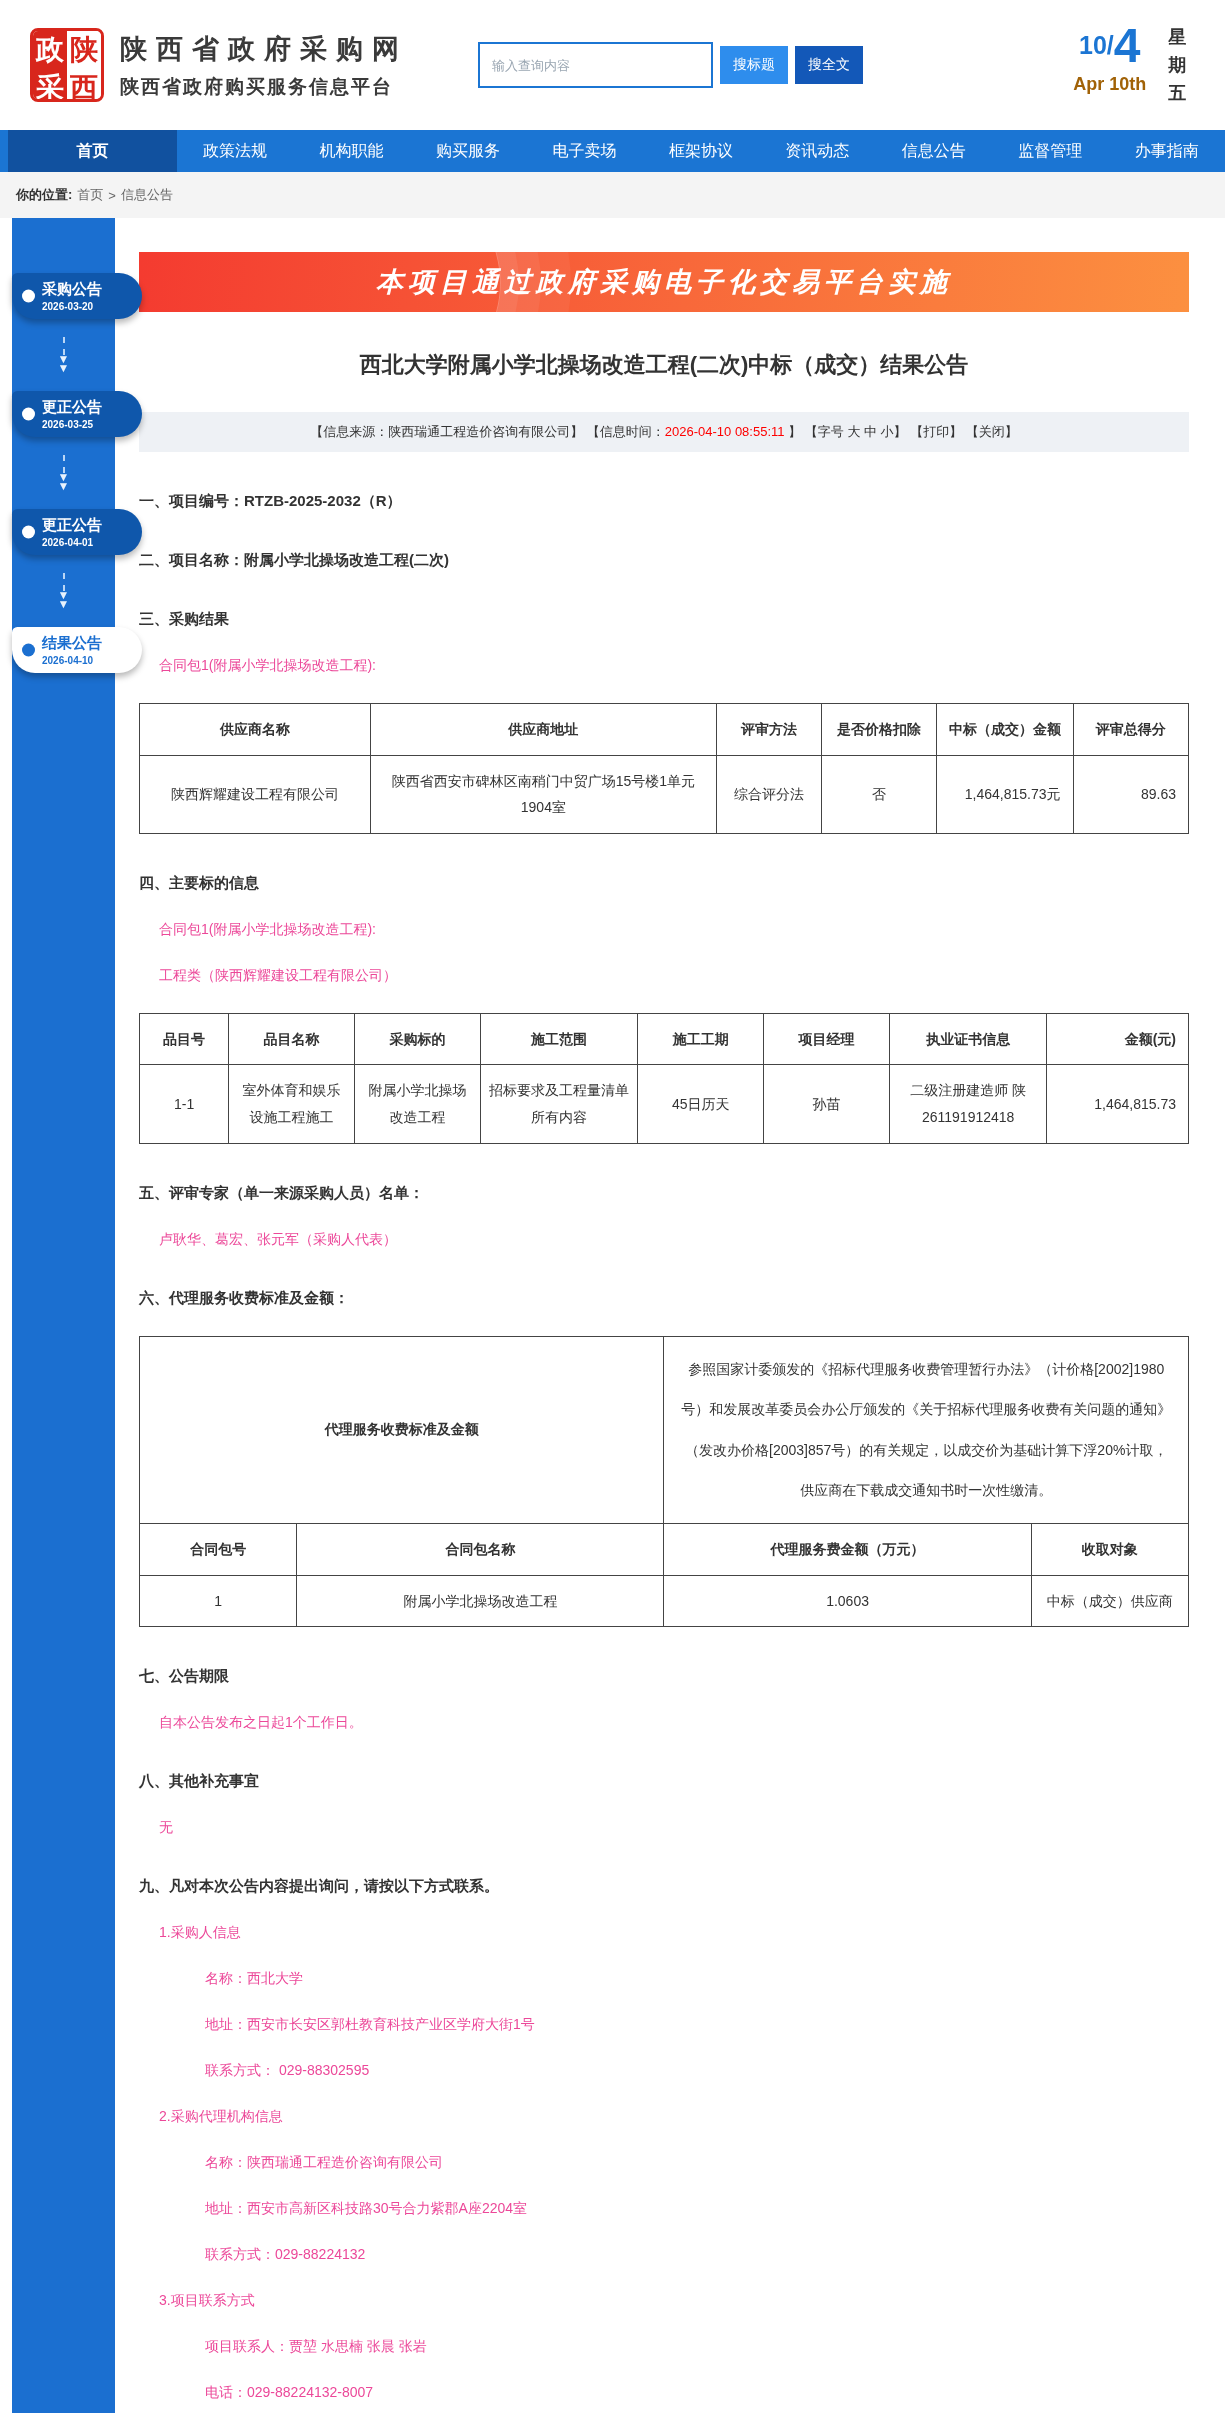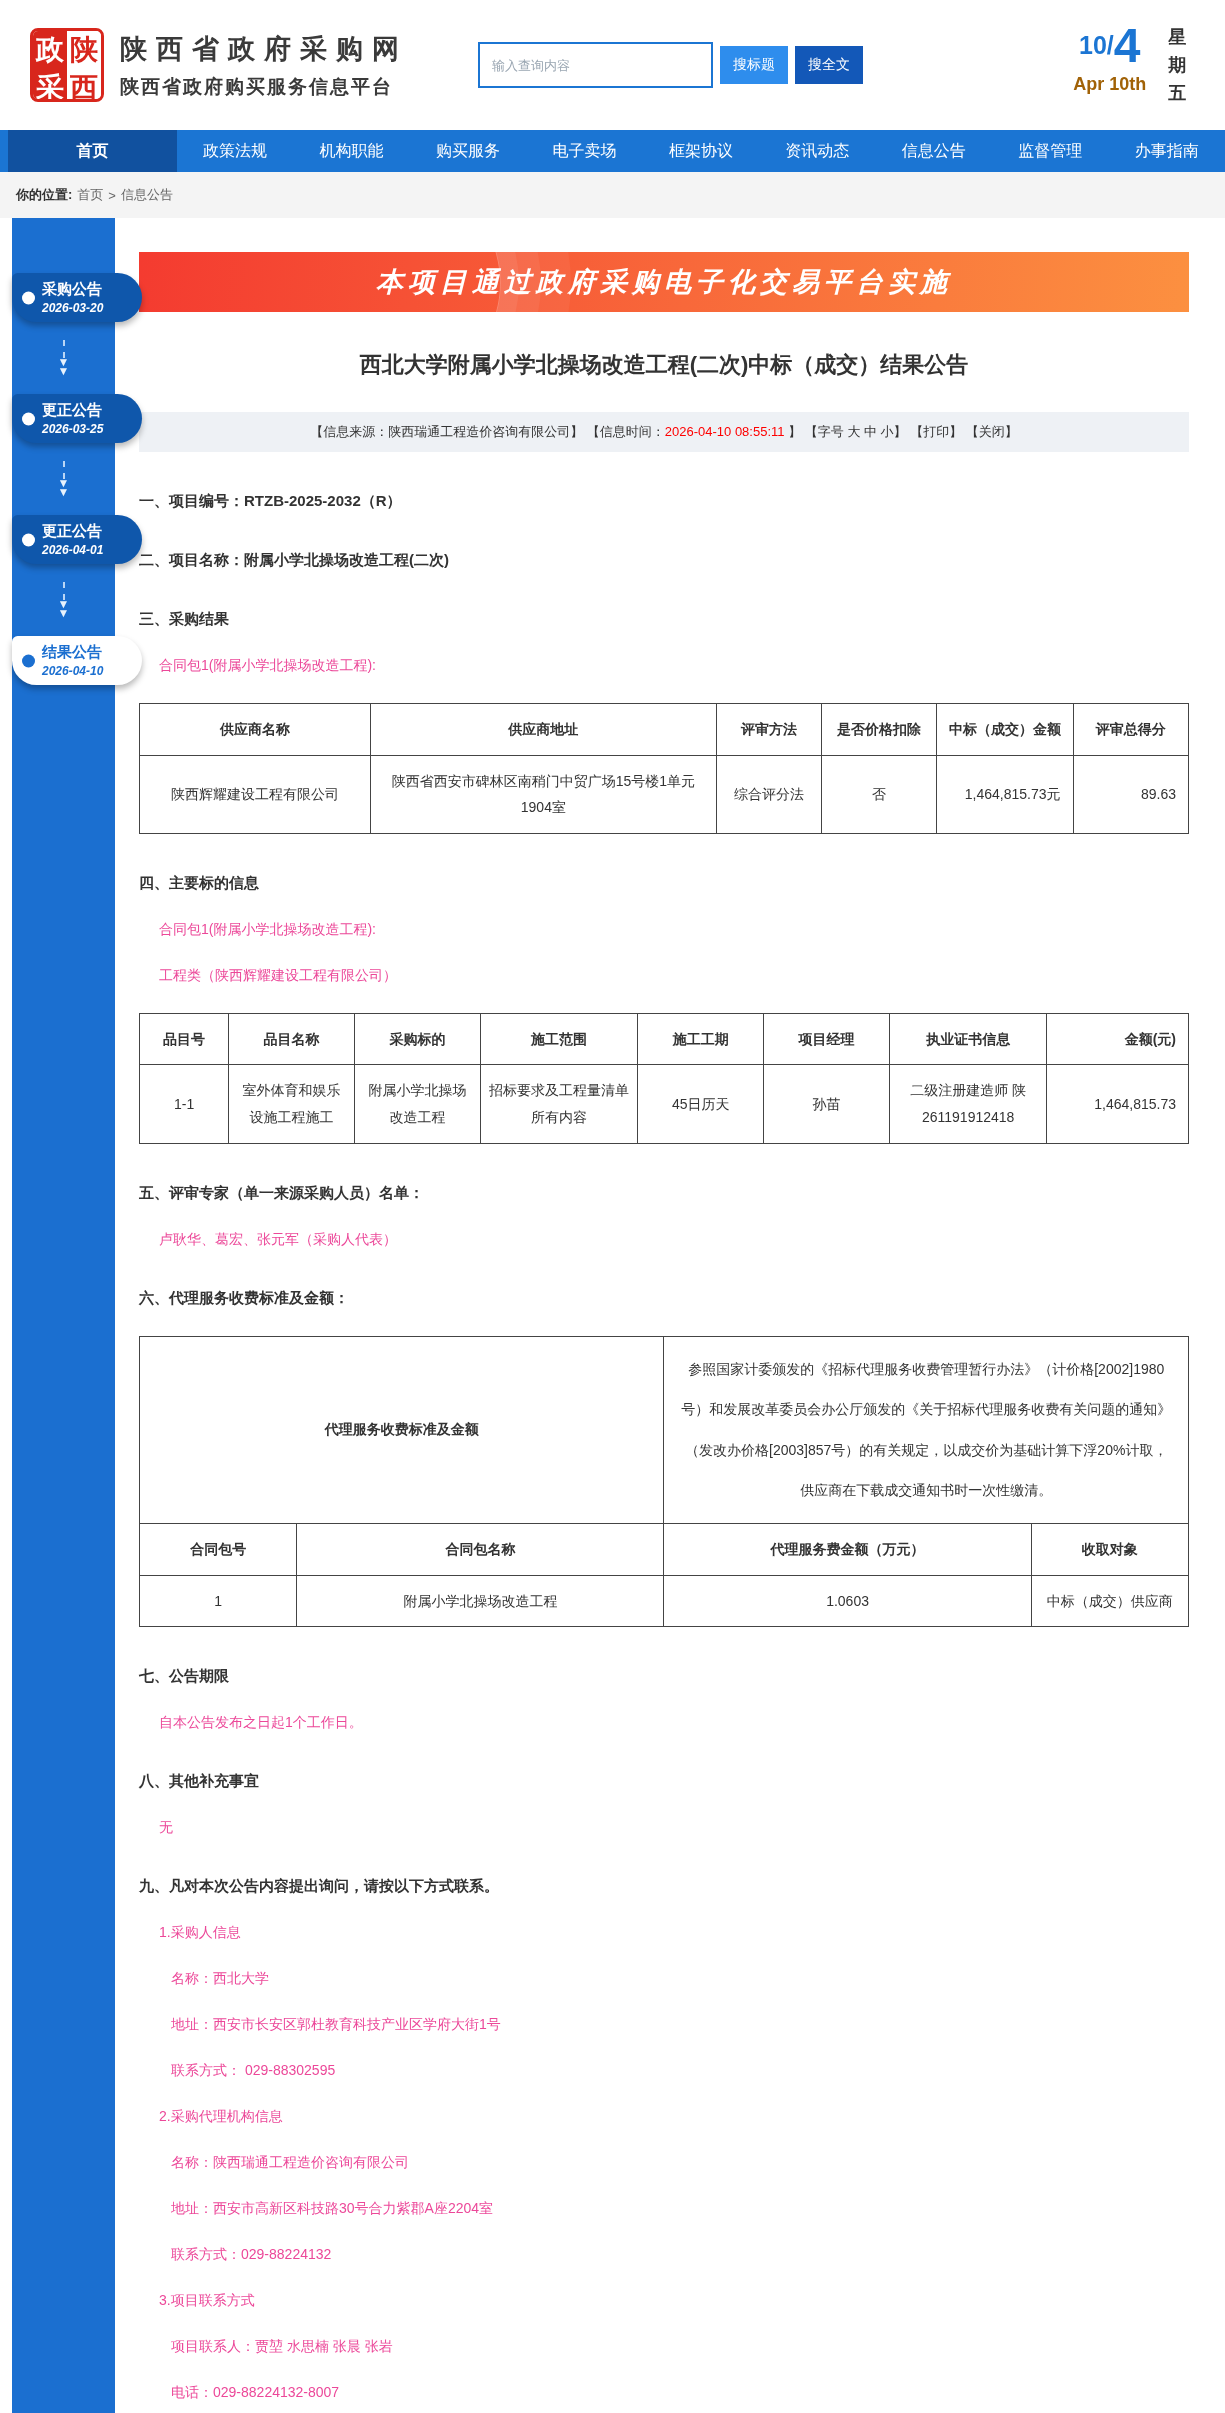--- a/index.html
+++ b/index.html
@@ -50,21 +50,21 @@
 
   
   .main { display:flex; align-items:stretch; background:#fff; }
   .sidebar { width:103px; margin-left:12px; background:#1b6fd0; padding-top:55px; flex-shrink:0; }
   .pill { width:130px; background:#0f57ab; border-radius:6px 26px 26px 26px;
           box-shadow:0 4px 6px rgba(0,0,0,.28); padding:7px 6px 7px 30px;
           position:relative; z-index:2; color:#fff; cursor:pointer; }
   .pill .dot { position:absolute; left:10px; top:50%; transform:translateY(-50%);
                width:13px; height:13px; background:#fff; border-radius:50%; }
   .pill-title { font-size:15px; font-weight:bold; white-space:nowrap; }
-  .pill-date { font-size:12px; font-weight:bold; margin-top:2px;font-style:italic; }
+  .pill-date { font-size:10px; font-weight:bold; margin-top:2px; }
   .pill.active { background:#fff; color:#1b6fd0; }
   .tl-arrow { width:103px; height:72px; display:flex; flex-direction:column; align-items:center; justify-content:center; }
   .tl-arrow .dash { border-left:2px dashed #b9d6f6; height:18px; }
   .tl-arrow .tri { color:#e8f2fd; font-size:12px; line-height:9px; }
 
   .content { flex:1; min-width:0; background:#fff; padding:34px 36px 70px 24px; }
 
   .banner { height:60px; background:linear-gradient(95deg,#f43b30,#f8683a 52%,#fc9040);
             display:flex; align-items:center; justify-content:center; color:#fff;
             font-size:27px; font-weight:bold; font-style:italic; letter-spacing:5px;
@@ -74,21 +74,21 @@
             box-shadow:0 0 0 18px rgba(255,255,255,.07), 0 0 0 40px rgba(255,255,255,.06), 0 0 0 70px rgba(255,255,255,.05); }
   .banner .txt { position:relative; z-index:1; }
 
   .article-title { text-align:center; font-size:22px; font-weight:bold; color:#333; margin:38px 10px 32px; }
   .meta-bar { background:#eef1f5; padding:11px 8px; text-align:center; font-size:13px; color:#333; }
   .meta-red { color:#fe0000; }
   .meta-link { cursor:pointer; }
 
   .sec-heading { font-size:15px; font-weight:bold; color:#333; margin-top:40px; }
   .para { font-size:14px; color:#ec4899; margin:28px 0 0 20px; }
-  .para.indent2 { margin-left:32px; }
+  .para.indent2 { margin-left:66px; }
 
   table { width:100%; border-collapse:collapse; margin-top:28px; font-size:14px; color:#333; table-layout:fixed; }
   th, td { border:1px solid #444; padding:12px 8px; text-align:center; line-height:1.9; word-wrap:break-word; }
   th { font-weight:bold; }
   .cell-right { text-align:right; padding-right:12px; }
   .agency-desc { text-align:center; line-height:2.9; padding:12px 16px; }
 </style>
 </head>
 <body>
 

